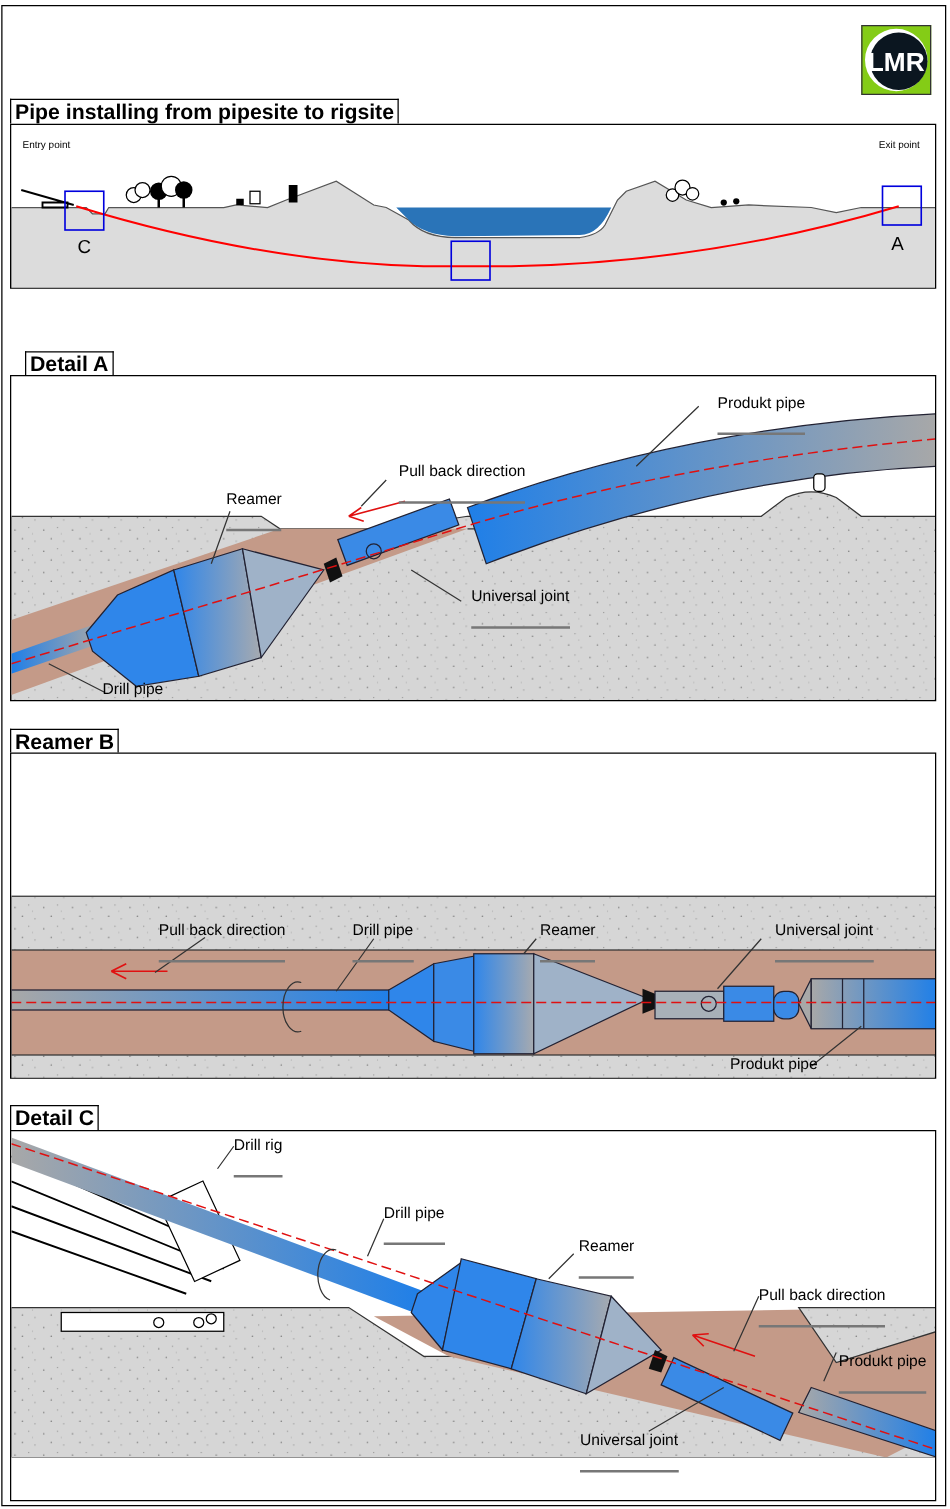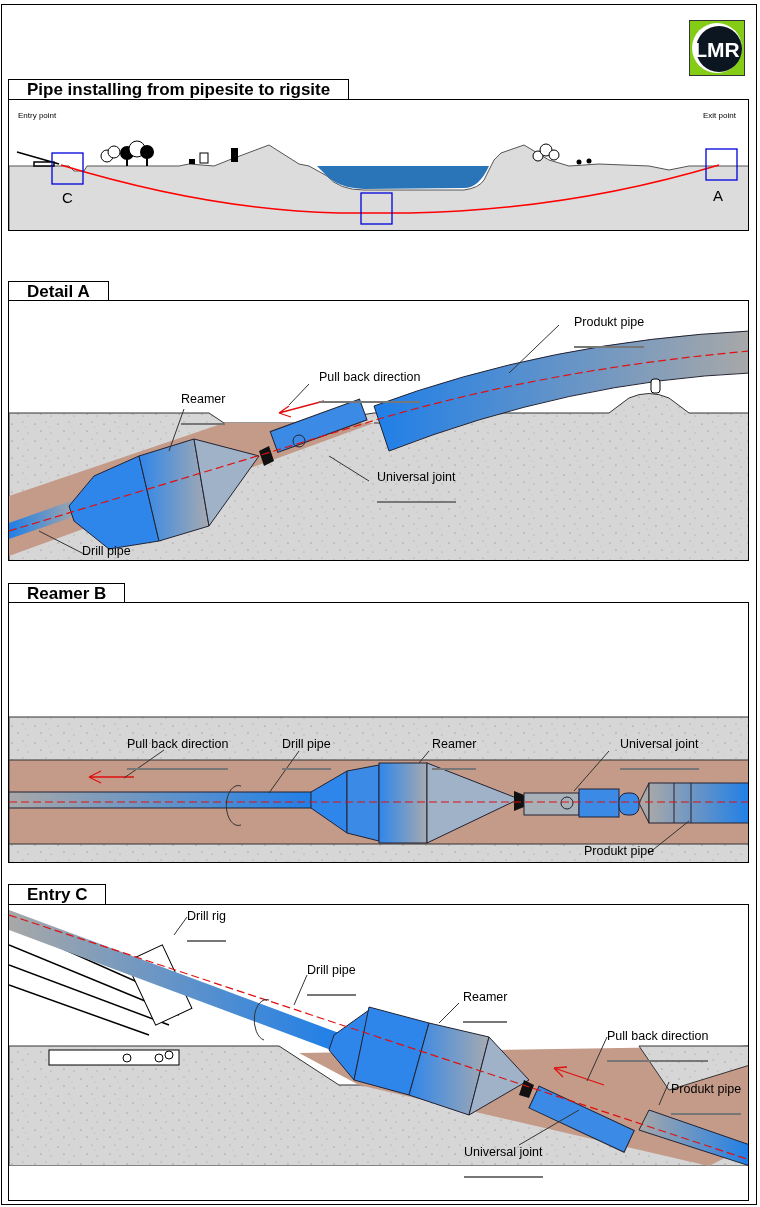--- a/index.html
+++ b/index.html
@@ -1,19 +1,19 @@
 <!DOCTYPE html>
 <html><head>
 <meta charset="utf-8">
 <style>
   html, body { margin:0; padding:0; background:#ffffff; }
   body { width:760px; height:1207px; position:relative; overflow:hidden; font-family:"Liberation Sans", sans-serif; }
   .frame { position:absolute; left:1px; top:4px; width:756px; height:1201px; border:1px solid #000; box-sizing:border-box; }
   .logo { position:absolute; left:689px; top:20px; width:56px; height:56px; background:#84cc16; border:1px solid #333; box-sizing:border-box; }
-  .sec-title { position:absolute; left:8px; height:20px; border:1px solid #000; border-bottom:none; background:#fff; font-weight:bold; font-size:17px; line-height:20px; padding:0 18px; box-sizing:border-box; white-space:nowrap; color:#000; }
+  .sec-title { position:absolute; left:8px; height:20px; border:1px solid #000; border-bottom:none; background:#fff; font-weight:bold; font-size:17px; line-height:20px; padding:0 3px; box-sizing:border-box; white-space:nowrap; color:#000; }
   .panel { position:absolute; left:8px; width:741px; border:1px solid #000; box-sizing:border-box; overflow:hidden; background:#fff; }
   .panel svg { position:absolute; left:0; top:0; }
   .lbl { position:absolute; font-size:12.5px; color:#000; white-space:nowrap; line-height:14px; }
   .lbl.u { border-bottom:2px solid #777; padding-bottom:17px; }
   .tiny { position:absolute; font-size:8px; color:#000; white-space:nowrap; }
   .letter { position:absolute; font-size:15px; color:#000; }
 </style>
 </head>
 <body>
 
@@ -90,21 +90,21 @@
     <rect x="352" y="93" width="31" height="31" fill="none" stroke="#0000dd" stroke-width="1.3"></rect>
     <rect x="697" y="49" width="31" height="31" fill="none" stroke="#0000dd" stroke-width="1.3"></rect>
   </svg>
   <span class="tiny" style="left:9px;top:11px;">Entry point</span>
   <span class="tiny" style="left:694px;top:11px;">Exit point</span>
   <span class="letter" style="left:53px;top:89px;">C</span>
   <span class="letter" style="left:361px;top:130px;">B</span>
   <span class="letter" style="left:704px;top:87px;">A</span>
 </div>
 
-<div class="sec-title" style="top:281px;">Detail A</div>
+<div class="sec-title" style="top:281px;margin-left:12px;">Detail A</div>
 <div class="panel" style="top:300px;height:261px;">
   <svg width="741" height="261" viewBox="0 0 741 261">
     <path d="M0 112 L200 112 L215 122 L300 122 L365 112 L600 112 L620 97 Q640 88 660 97 L680 112 L741 112 L741 261 L0 261 Z" fill="url(#dots)" stroke="#333"></path>
     <path d="M0 195 L215 122 L365 122 L0 255 Z" fill="#c49a88"></path>
     <path d="M365 122 L410 122" stroke="#333"></path>
 
     <path d="M0 222 L65 199 L70 214 L0 238 Z" fill="url(#gPipeR)"></path>
 
     <g>
       <path d="M60 205 L85 175 L130 155 L150 240 L100 248 L65 220 Z" fill="#2f86ea" stroke="#223"></path>
@@ -164,21 +164,21 @@
     <path d="M232 183 A12 20 0 1 0 232 222" stroke="#333" fill="none"></path>
     <path d="M155 147 L115 175 M290 148 L260 190 M420 148 L410 160 M600 148 L565 188 M640 250 L680 218" stroke="#333" fill="none"></path>
   </svg>
   <span class="lbl u" style="left:118px;top:134px;">Pull back direction</span>
   <span class="lbl u" style="left:273px;top:134px;">Drill pipe</span>
   <span class="lbl u" style="left:423px;top:134px;">Reamer</span>
   <span class="lbl u" style="left:611px;top:134px;">Universal joint</span>
   <span class="lbl u" style="left:575px;top:241px;">Produkt pipe</span>
 </div>
 
-<div class="sec-title" style="top:884px;">Entry C</div>
+<div class="sec-title" style="top:884px;">Detail C</div>
 <div class="panel" style="top:904px;height:297px;text-align:right;">
   <svg width="741" height="261" viewBox="0 0 741 261">
     <path d="M0 141 L270 141 L330 180 L370 180 L350 160 L741 141 L741 261 L0 261 Z" fill="url(#dots)" stroke="#333"></path>
     <path d="M290 148 L740 141 L741 240 L700 261 L350 180 Z" fill="#c49a88"></path>
     <path d="M630 141 L741 141 L741 160 L660 185 Z" fill="url(#dots)" stroke="#333"></path>
 
     <g stroke="#000" fill="#fff">
       <path d="M0 20 L180 100 M0 40 L170 110 M0 60 L160 120 M0 80 L140 130" stroke-width="1.5"></path>
       <rect x="130" y="45" width="40" height="70" transform="rotate(-25 150 80)"></rect>
       <rect x="40" y="145" width="130" height="15"></rect>

